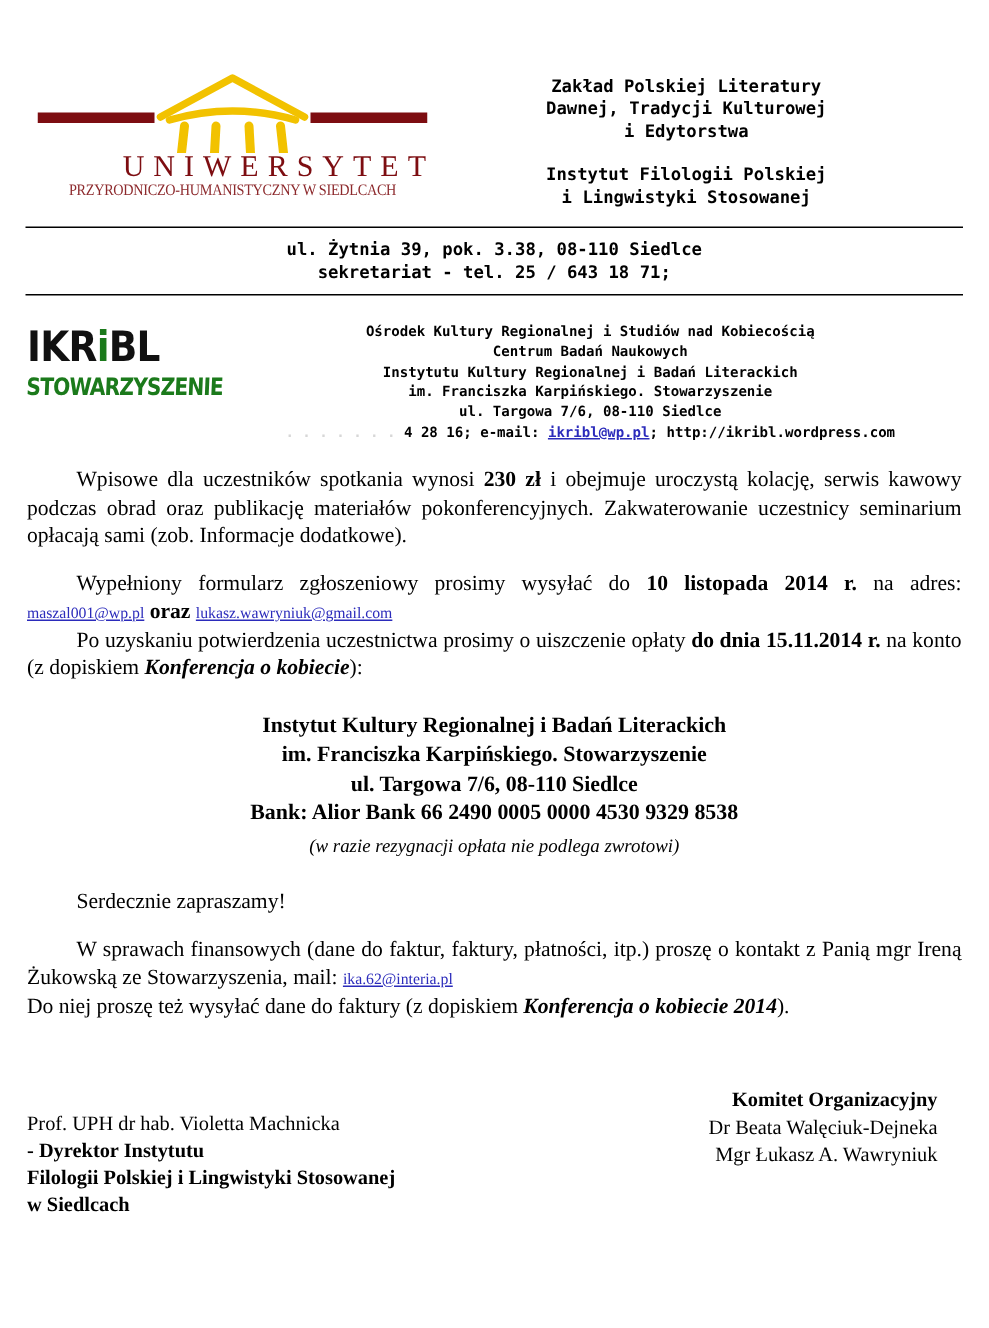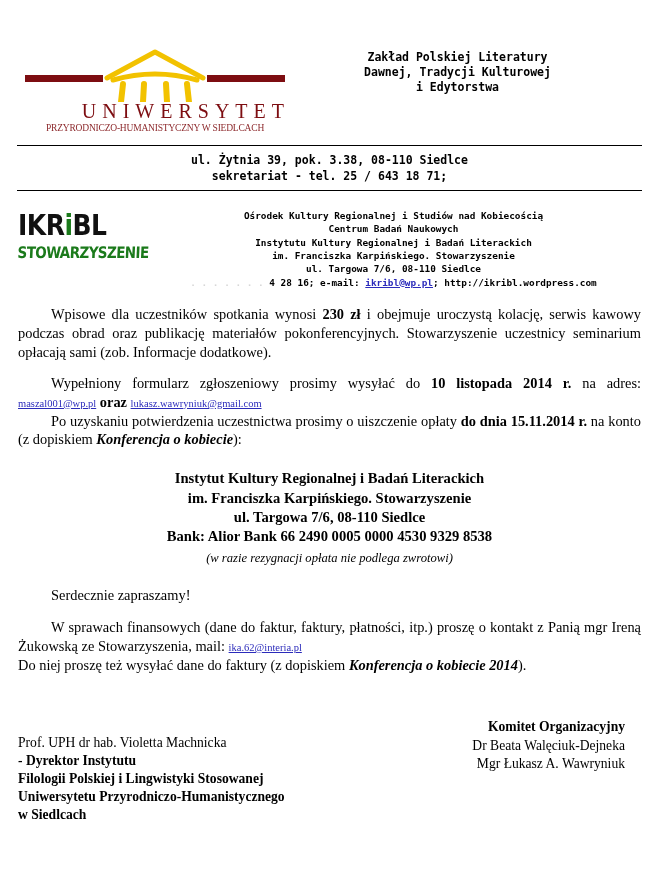--- a/index.html
+++ b/index.html
@@ -227,20 +227,24 @@
       </div>
       <div class="logo-word">UNIWERSYTET</div>
       <div class="logo-sub">PRZYRODNICZO-HUMANISTYCZNY W SIEDLCACH</div>
     </div>
 
     <div class="masthead-text">
       <div class="blk1">
         <div>Zakład Polskiej Literatury</div>
         <div>Dawnej, Tradycji Kulturowej</div>
         <div>i Edytorstwa</div>
+      </div>
+      <div class="blk2">
+        <div>Instytut Filologii Polskiej</div>
+        <div>i Lingwistyki Stosowanej</div>
       </div>
     </div>
 
   </div>
 
   <hr class="rule rule-top">
   <div class="addr">
     <div>ul. Żytnia 39, pok. 3.38, 08-110 Siedlce</div>
     <div>sekretariat - tel. 25 / 643 18 71;</div>
   </div>
@@ -265,21 +269,21 @@
         <span>4 28 16;</span>
         <span>e-mail:</span>
         <a href="#">ikribl@wp.pl</a><span>;</span>
         <span>http://ikribl.wordpress.com</span>
       </div>
     </div>
   </div>
 
   <div class="body-copy">
 
-    <p class="indent"><span>Wpisowe dla uczestników spotkania wynosi </span><b>230 zł</b><span> i obejmuje uroczystą kolację, serwis kawowy podczas obrad oraz publikację materiałów pokonferencyjnych. Stowarzyszenie uczestnicy seminarium opłacają sami (zob. Informacje dodatkowe).</span></p>
+    <p class="indent"><span>Wpisowe dla uczestników spotkania wynosi </span><b>230 zł</b><span> i obejmuje uroczystą kolację, serwis kawowy podczas obrad oraz publikację materiałów pokonferencyjnych. Zakwaterowanie uczestnicy seminarium opłacają sami (zob. Informacje dodatkowe).</span></p>
 
     <div class="gap"></div>
 
     <p class="indent"><span>Wypełniony formularz zgłoszeniowy prosimy wysyłać do </span><b>10 listopada 2014 r.</b><span> na adres: </span><a class="tiny-link" href="#">maszal001@wp.pl</a><b> oraz </b><a class="tiny-link" href="#">lukasz.wawryniuk@gmail.com</a></p>
 
     <p class="indent"><span>Po uzyskaniu potwierdzenia uczestnictwa prosimy o uiszczenie opłaty </span><b>do dnia 15.11.2014 r.</b><span> na konto (z dopiskiem </span><b><i>Konferencja o kobiecie</i></b><span>):</span></p>
 
     <div class="gap-lg"></div>
 
     <div class="bank-block">
@@ -300,21 +304,20 @@
 
     <p><span>Do niej proszę też wysyłać dane do faktury (z dopiskiem </span><b><i>Konferencja o kobiecie 2014</i></b><span>).</span></p>
 
   </div>
 
   <div class="signatures">
     <div class="sig-left">
       <div class="plain">Prof. UPH dr hab. Violetta Machnicka</div>
       <div class="bold">- Dyrektor Instytutu</div>
       <div class="bold">Filologii Polskiej i Lingwistyki Stosowanej</div>
-      <div class="bold">Uniwersytetu Przyrodniczo-Humanistycznego</div>
       <div class="bold">w Siedlcach</div>
     </div>
     <div class="sig-right">
       <div class="head">Komitet Organizacyjny</div>
       <div>Dr Beata Walęciuk-Dejneka</div>
       <div>Mgr Łukasz A. Wawryniuk</div>
     </div>
   </div>
 
 </div>

